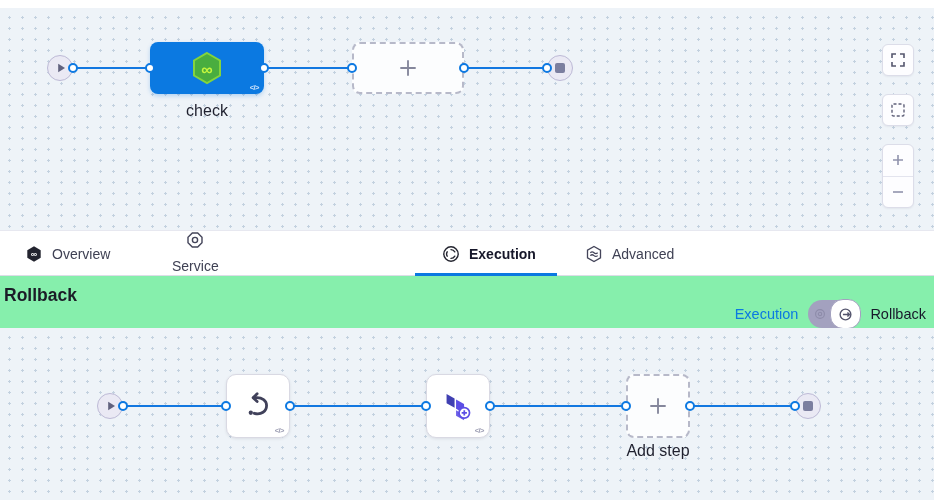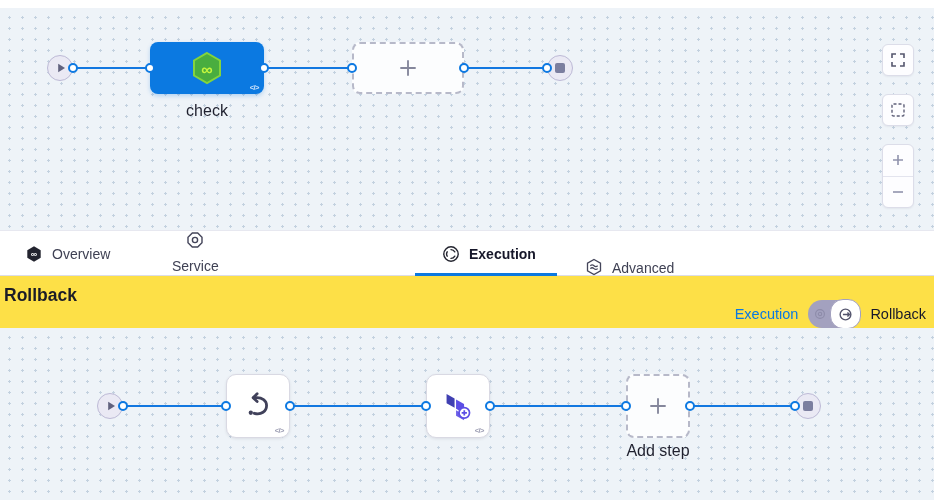--- a/index.html
+++ b/index.html
@@ -54,21 +54,21 @@
   
   .tabbar { position:relative; height:46px; background:#fff; border-top:1px solid #e7e8f0;
     border-bottom:1px solid #dcdde7; }
   .tab { position:absolute; top:0; height:45px; display:flex; align-items:center; gap:9px;
     font-size:14px; color:#3f4154; cursor:pointer; white-space:nowrap; }
   .tab.active { color:#16172a; font-weight:700; }
   .tab-underline { position:absolute; left:415px; bottom:-1px; width:142px; height:3px;
     background:#0b79e1; }
 
   
-  .section-header { position:relative; height:52px; background:#fde047; }
+  .section-header { position:relative; height:52px; background:#86efac; }
   .section-title { position:absolute; left:4px; top:9px; font-size:17.5px; font-weight:600;
     color:#1b1c27; }
   .mode-switch { position:absolute; right:8px; top:24px; height:28px; display:flex;
     align-items:center; gap:10px; }
   .mode-exec { color:#0b79e1; font-size:14.5px; cursor:pointer; }
   .mode-roll { color:#17182a; font-size:14.5px; }
   .toggle { position:relative; width:52px; height:28px; border-radius:14px; background:#a3a1bf;
     cursor:pointer; }
   .toggle-left-ic { position:absolute; left:6px; top:8px; }
   .toggle-knob { position:absolute; right:-1px; top:-1px; width:31px; height:30px;
@@ -162,21 +162,21 @@
       <svg width="18" height="18" viewBox="0 0 18 18">
         <circle cx="9" cy="9" r="7.2" fill="none" stroke="#23242f" stroke-width="1.4"></circle>
         <g stroke="#23242f" stroke-width="1.4" fill="none" stroke-linecap="round">
           <path d="M9 4.6 a4.4 4.4 0 0 1 3.8 2.2"></path>
           <path d="M9 4.6 a4.4 4.4 0 0 1 3.8 2.2" transform="rotate(120 9 9)"></path>
           <path d="M9 4.6 a4.4 4.4 0 0 1 3.8 2.2" transform="rotate(240 9 9)"></path>
         </g>
         </svg>
       <span>Execution</span>
     </div>
-    <div class="tab" style="left:585px;align-items:flex-end;">
+    <div class="tab" style="left:585px;">
       <svg width="18" height="18" viewBox="0 0 18 18">
         <path d="M9 1.5 L15.5 5.25 V12.75 L9 16.5 L2.5 12.75 V5.25 Z" fill="none" stroke="#44455a" stroke-width="1.3"></path>
         <path d="M5.3 10.6 c1.2 -1.1 2.5 -1.1 3.7 0 c1.2 1.1 2.5 1.1 3.7 0" fill="none" stroke="#44455a" stroke-width="1.2"></path>
         <path d="M5.3 7.8 c1.2 -1.1 2.5 -1.1 3.7 0 c1.2 1.1 2.5 1.1 3.7 0" fill="none" stroke="#44455a" stroke-width="1.2"></path>
         </svg>
       <span>Advanced</span>
     </div>
     <div class="tab-underline"></div>
   </div>
 

